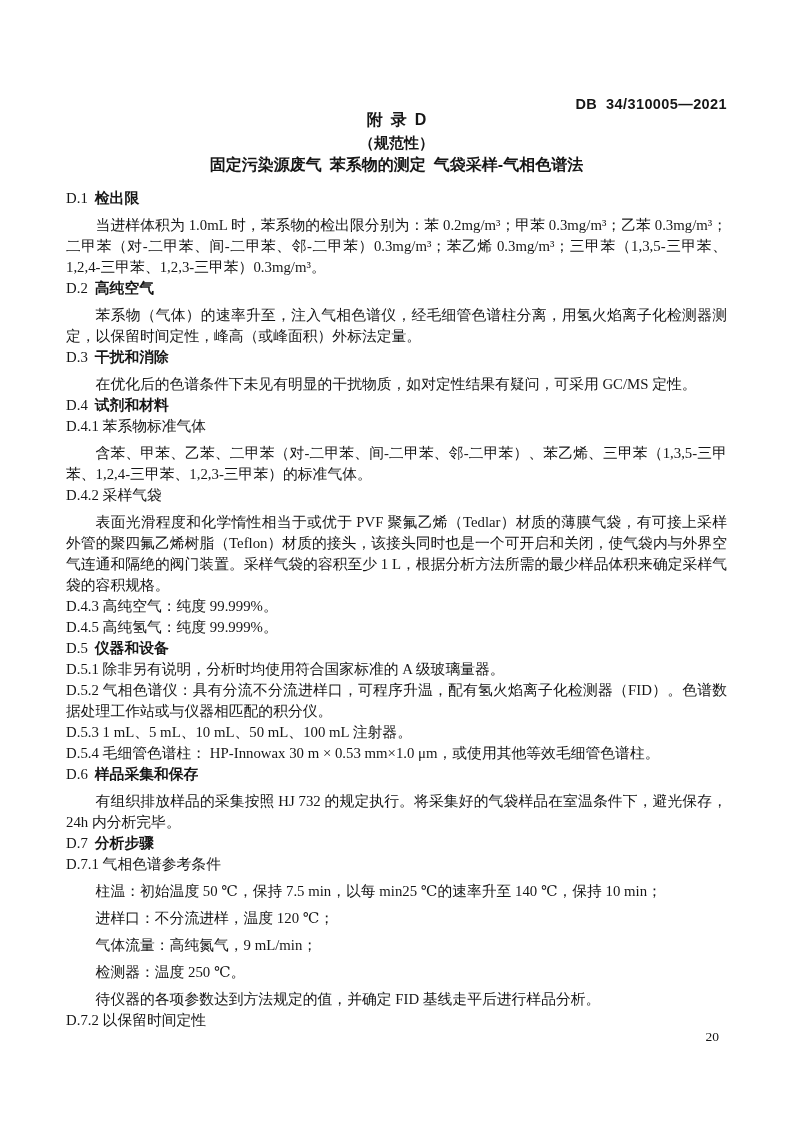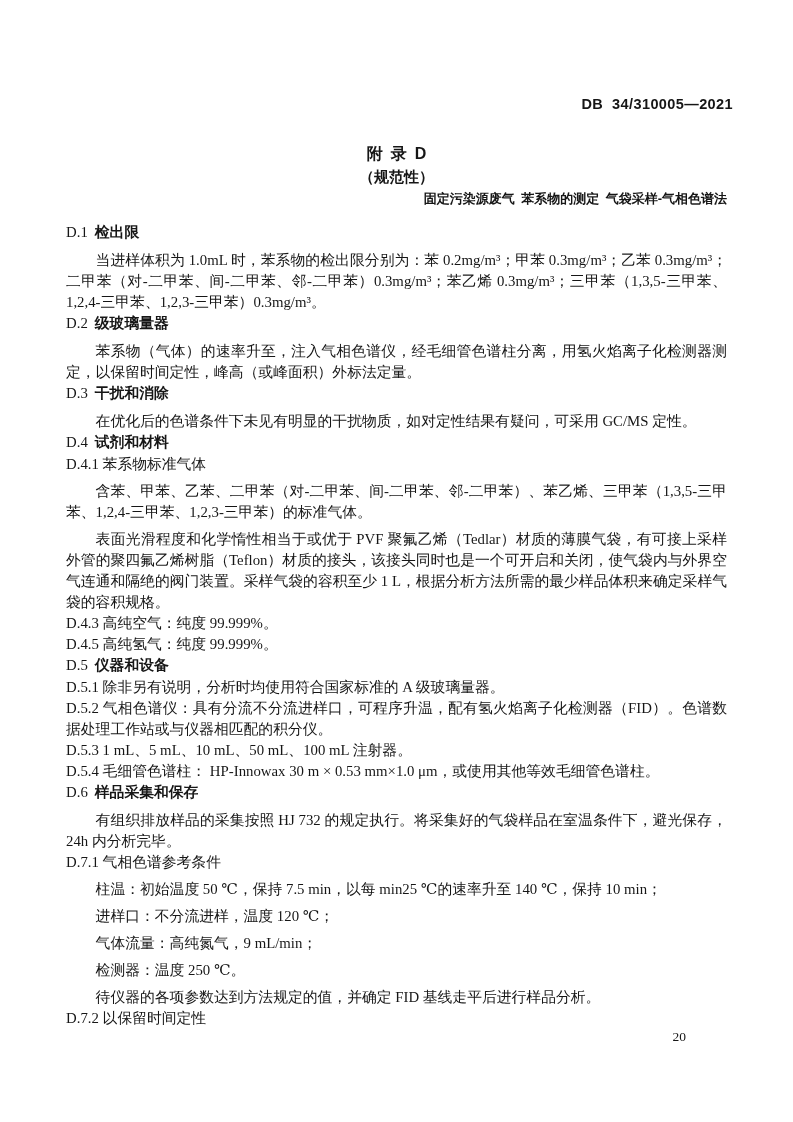--- a/index.html
+++ b/index.html
@@ -6,56 +6,56 @@
   .page {
     position:relative;
     width:793px; height:1122px;
     background:#ffffff;
     color:#161616;
     font-family:"Liberation Serif","DejaVu Serif",serif;
     overflow:hidden;
   }
   .doc-number {
     position:absolute;
-    top:96px; right:60px;
+    top:96px; right:66px;
     font-family:"Liberation Sans","DejaVu Sans",sans-serif;
     font-weight:700;
     font-size:14.5px;
     letter-spacing:0.4px;
   }
   .content {
     position:absolute;
-    left:66px; width:661px; top:143px;
+    left:66px; width:661px; top:109px;
   }
   .title-block {
     text-align:center;
     font-family:"Liberation Sans","DejaVu Sans",sans-serif;
     font-weight:700;
   }
   .appendix-title { font-size:16px;   line-height:22.5px; }
   .normative      { font-size:15px;   line-height:22.5px; }
-  .doc-title      { font-size:13px; line-height:22.5px;text-align:right; }
+  .doc-title      { font-size:16px; line-height:22.5px; }
   .body-text {
     margin-top:11px;
     font-size:14.8px;
     line-height:21px;
     text-align:justify;
   }
   .blk { margin:0; }
   .para { text-indent:2em;margin-top:6px; }
   .clause { text-indent:0; }
   .heading .hnum { font-family:"Liberation Serif","DejaVu Serif",serif; }
   .heading .htitle {
-    font-family:Liberation Mono, monospace;
+    font-family:Liberation Serif, serif;
     font-weight:700;
     margin-left:7px;
   }
   .page-number {
     position:absolute;
-    top:1029px; right:107px;
+    top:1029px; right:74px;
     font-size:13.5px;
     text-align:center;
   }
 </style>
 </head>
 <body>
 
 <div class="page">
 
   <div class="doc-number">DB&nbsp; 34/310005—2021</div>
@@ -66,42 +66,44 @@
       <div class="appendix-title">附 录 D</div>
       <div class="normative">（规范性）</div>
       <div class="doc-title">固定污染源废气 苯系物的测定 气袋采样-气相色谱法</div>
     </div>
 
     <div class="body-text">
 
       <div class="blk heading"><span class="hnum">D.1</span><span class="htitle">检出限</span></div>
       <div class="blk para">当进样体积为 1.0mL 时，苯系物的检出限分别为：苯 0.2mg/m³；甲苯 0.3mg/m³；乙苯 0.3mg/m³；二甲苯（对-二甲苯、间-二甲苯、邻-二甲苯）0.3mg/m³；苯乙烯 0.3mg/m³；三甲苯（1,3,5-三甲苯、1,2,4-三甲苯、1,2,3-三甲苯）0.3mg/m³。</div>
 
-      <div class="blk heading"><span class="hnum">D.2</span><span class="htitle">级玻璃量器</span></div>
+      <div class="blk heading"><span class="hnum">D.2</span><span class="htitle">高纯空气</span></div>
       <div class="blk para">苯系物（气体）的速率升至，注入气相色谱仪，经毛细管色谱柱分离，用氢火焰离子化检测器测定，以保留时间定性，峰高（或峰面积）外标法定量。</div>
 
       <div class="blk heading"><span class="hnum">D.3</span><span class="htitle">干扰和消除</span></div>
       <div class="blk para">在优化后的色谱条件下未见有明显的干扰物质，如对定性结果有疑问，可采用 GC/MS 定性。</div>
 
       <div class="blk heading"><span class="hnum">D.4</span><span class="htitle">试剂和材料</span></div>
       <div class="blk clause">D.4.1 苯系物标准气体</div>
       <div class="blk para">含苯、甲苯、乙苯、二甲苯（对-二甲苯、间-二甲苯、邻-二甲苯）、苯乙烯、三甲苯（1,3,5-三甲苯、1,2,4-三甲苯、1,2,3-三甲苯）的标准气体。</div>
+      <div class="blk clause">D.4.2 采样气袋</div>
       <div class="blk para">表面光滑程度和化学惰性相当于或优于 PVF 聚氟乙烯（Tedlar）材质的薄膜气袋，有可接上采样外管的聚四氟乙烯树脂（Teflon）材质的接头，该接头同时也是一个可开启和关闭，使气袋内与外界空气连通和隔绝的阀门装置。采样气袋的容积至少 1 L，根据分析方法所需的最少样品体积来确定采样气袋的容积规格。</div>
       <div class="blk clause">D.4.3 高纯空气：纯度 99.999%。</div>
       <div class="blk clause">D.4.5 高纯氢气：纯度 99.999%。</div>
 
       <div class="blk heading"><span class="hnum">D.5</span><span class="htitle">仪器和设备</span></div>
       <div class="blk clause">D.5.1 除非另有说明，分析时均使用符合国家标准的 A 级玻璃量器。</div>
       <div class="blk clause">D.5.2 气相色谱仪：具有分流不分流进样口，可程序升温，配有氢火焰离子化检测器（FID）。色谱数据处理工作站或与仪器相匹配的积分仪。</div>
       <div class="blk clause">D.5.3 1 mL、5 mL、10 mL、50 mL、100 mL 注射器。</div>
       <div class="blk clause">D.5.4 毛细管色谱柱： HP-Innowax 30 m × 0.53 mm×1.0 μm，或使用其他等效毛细管色谱柱。</div>
 
       <div class="blk heading"><span class="hnum">D.6</span><span class="htitle">样品采集和保存</span></div>
       <div class="blk para">有组织排放样品的采集按照 HJ 732 的规定执行。将采集好的气袋样品在室温条件下，避光保存，24h 内分析完毕。</div>
 
+      <div class="blk heading"><span class="hnum">D.7</span><span class="htitle">分析步骤</span></div>
       <div class="blk clause">D.7.1 气相色谱参考条件</div>
       <div class="blk para">柱温：初始温度 50 ℃，保持 7.5 min，以每 min25 ℃的速率升至 140 ℃，保持 10 min；</div>
       <div class="blk para">进样口：不分流进样，温度 120 ℃；</div>
       <div class="blk para">气体流量：高纯氮气，9 mL/min；</div>
       <div class="blk para">检测器：温度 250 ℃。</div>
       <div class="blk para">待仪器的各项参数达到方法规定的值，并确定 FID 基线走平后进行样品分析。</div>
       <div class="blk clause">D.7.2 以保留时间定性</div>
 
     </div>
   </div>

